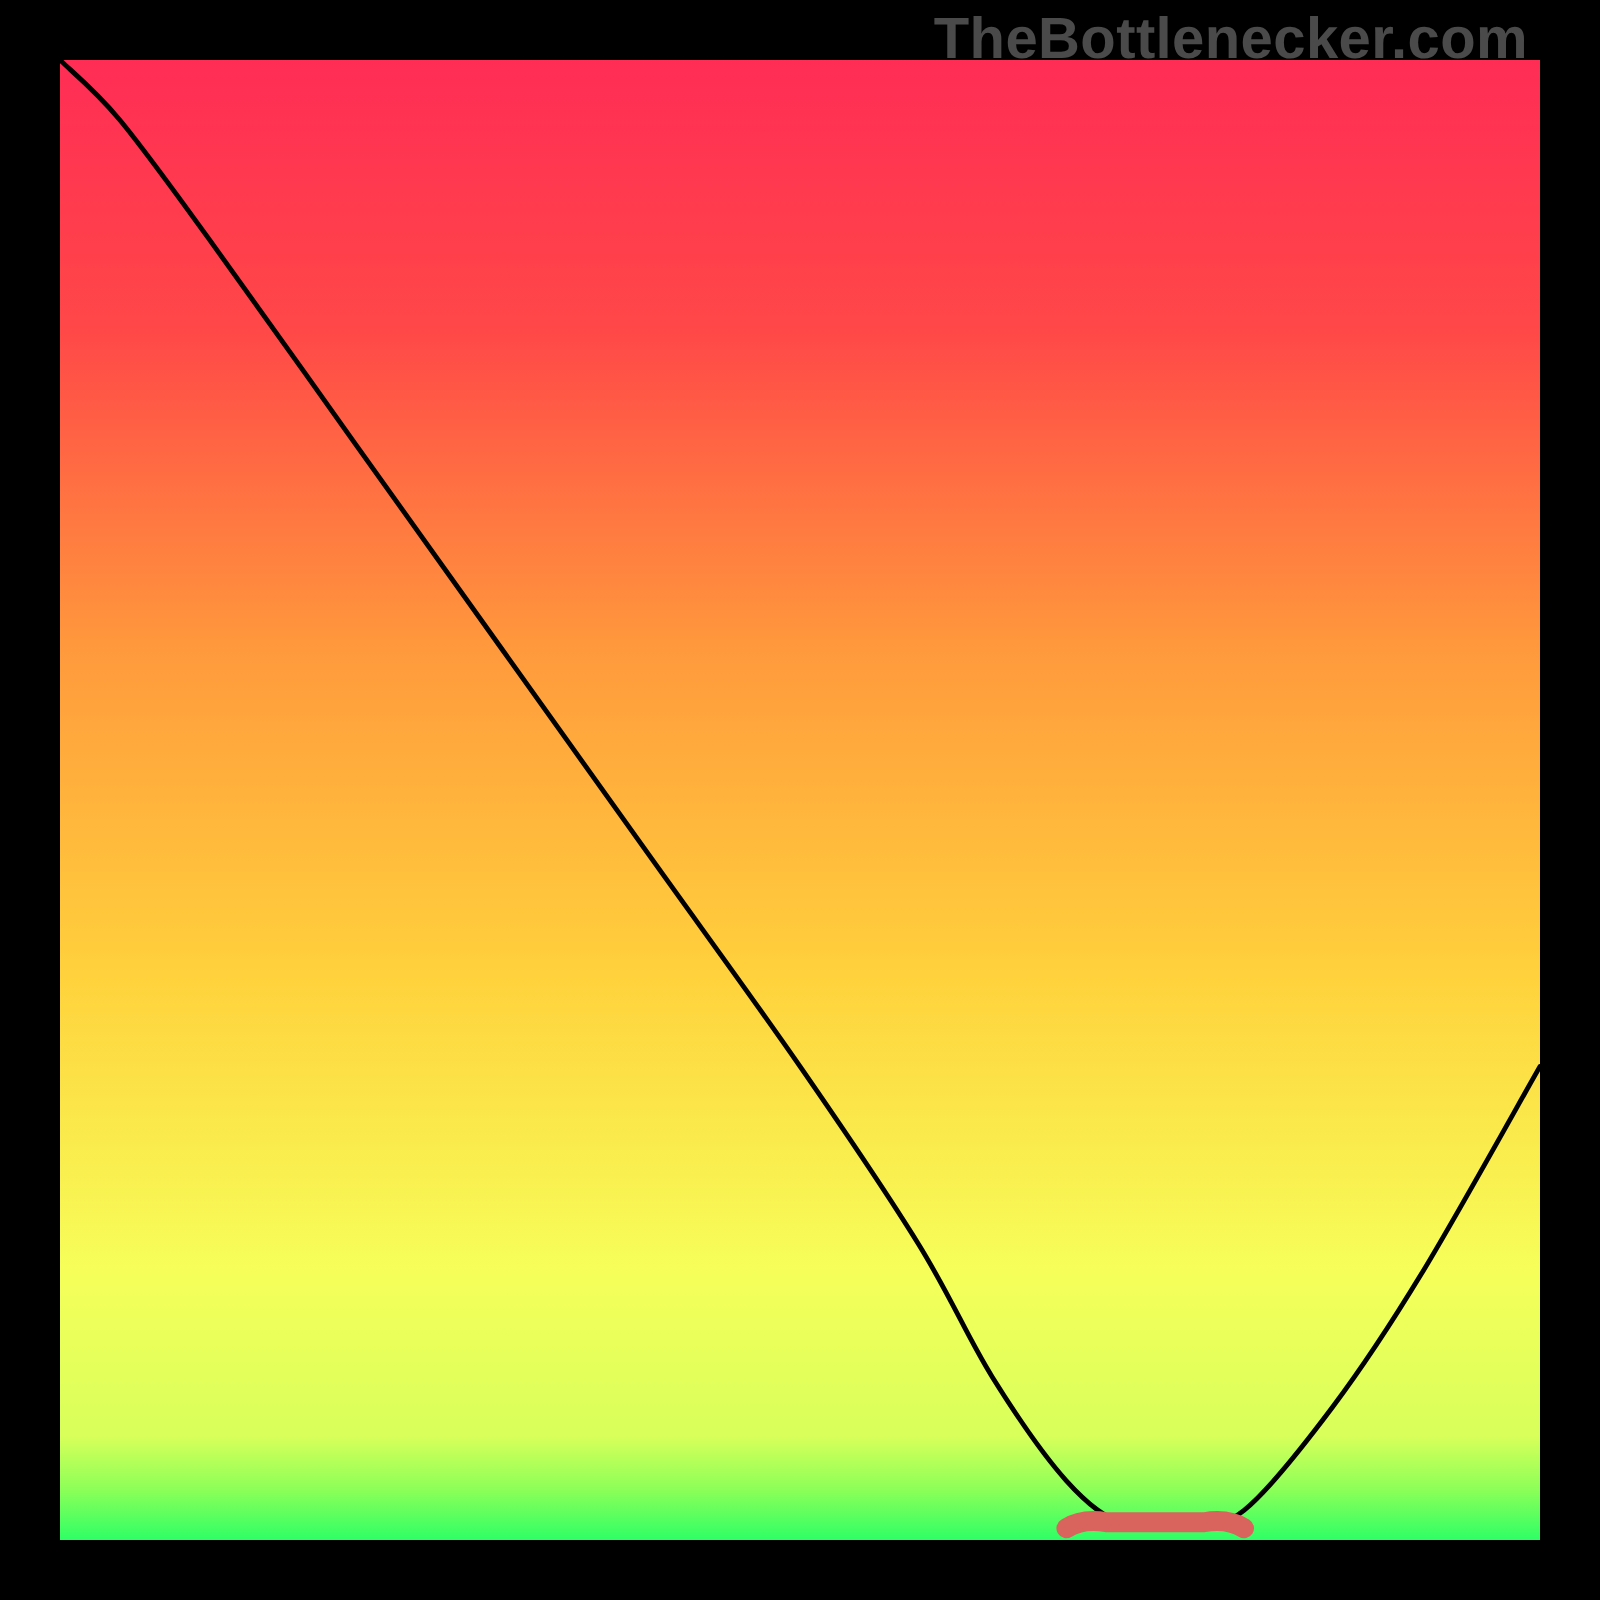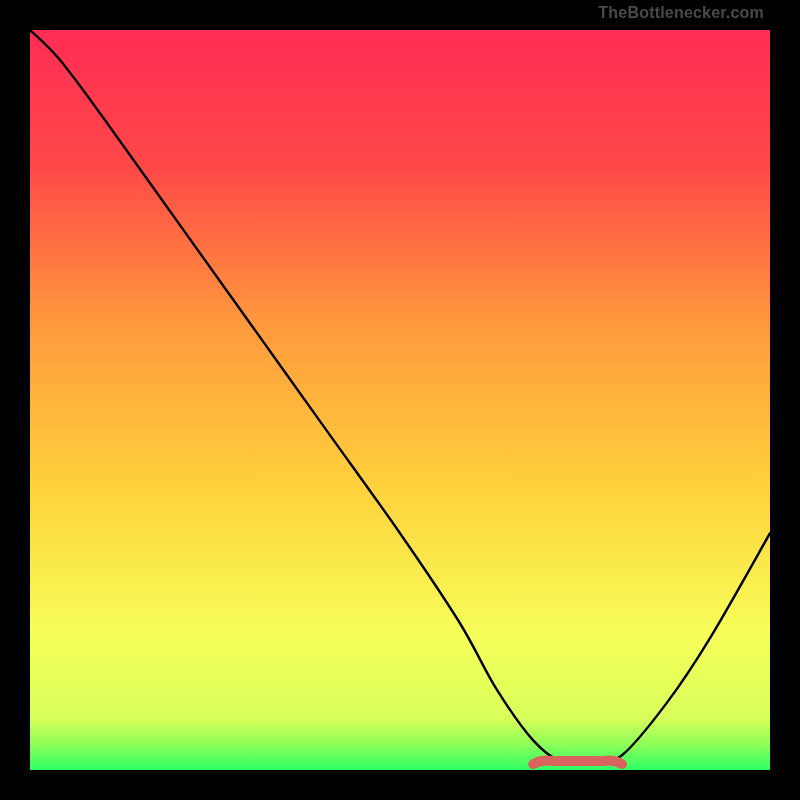--- a/index.html
+++ b/index.html
@@ -24,21 +24,21 @@
     left: 0;
     top: 0;
     width: 740px;
     height: 740px;
   }
   .watermark {
     position: absolute;
     top: 4px;
     right: 36px;
     color: #4a4a4a;
-    font-size: 16px;
+    font-size: 29px;
     font-weight: 600;
     letter-spacing: 0.2px;
     user-select: none;
   }
 </style>
 </head>
 <body>
 
 <div class="frame">
   <svg class="plot-area" viewBox="0 0 740 740" preserveAspectRatio="none">

